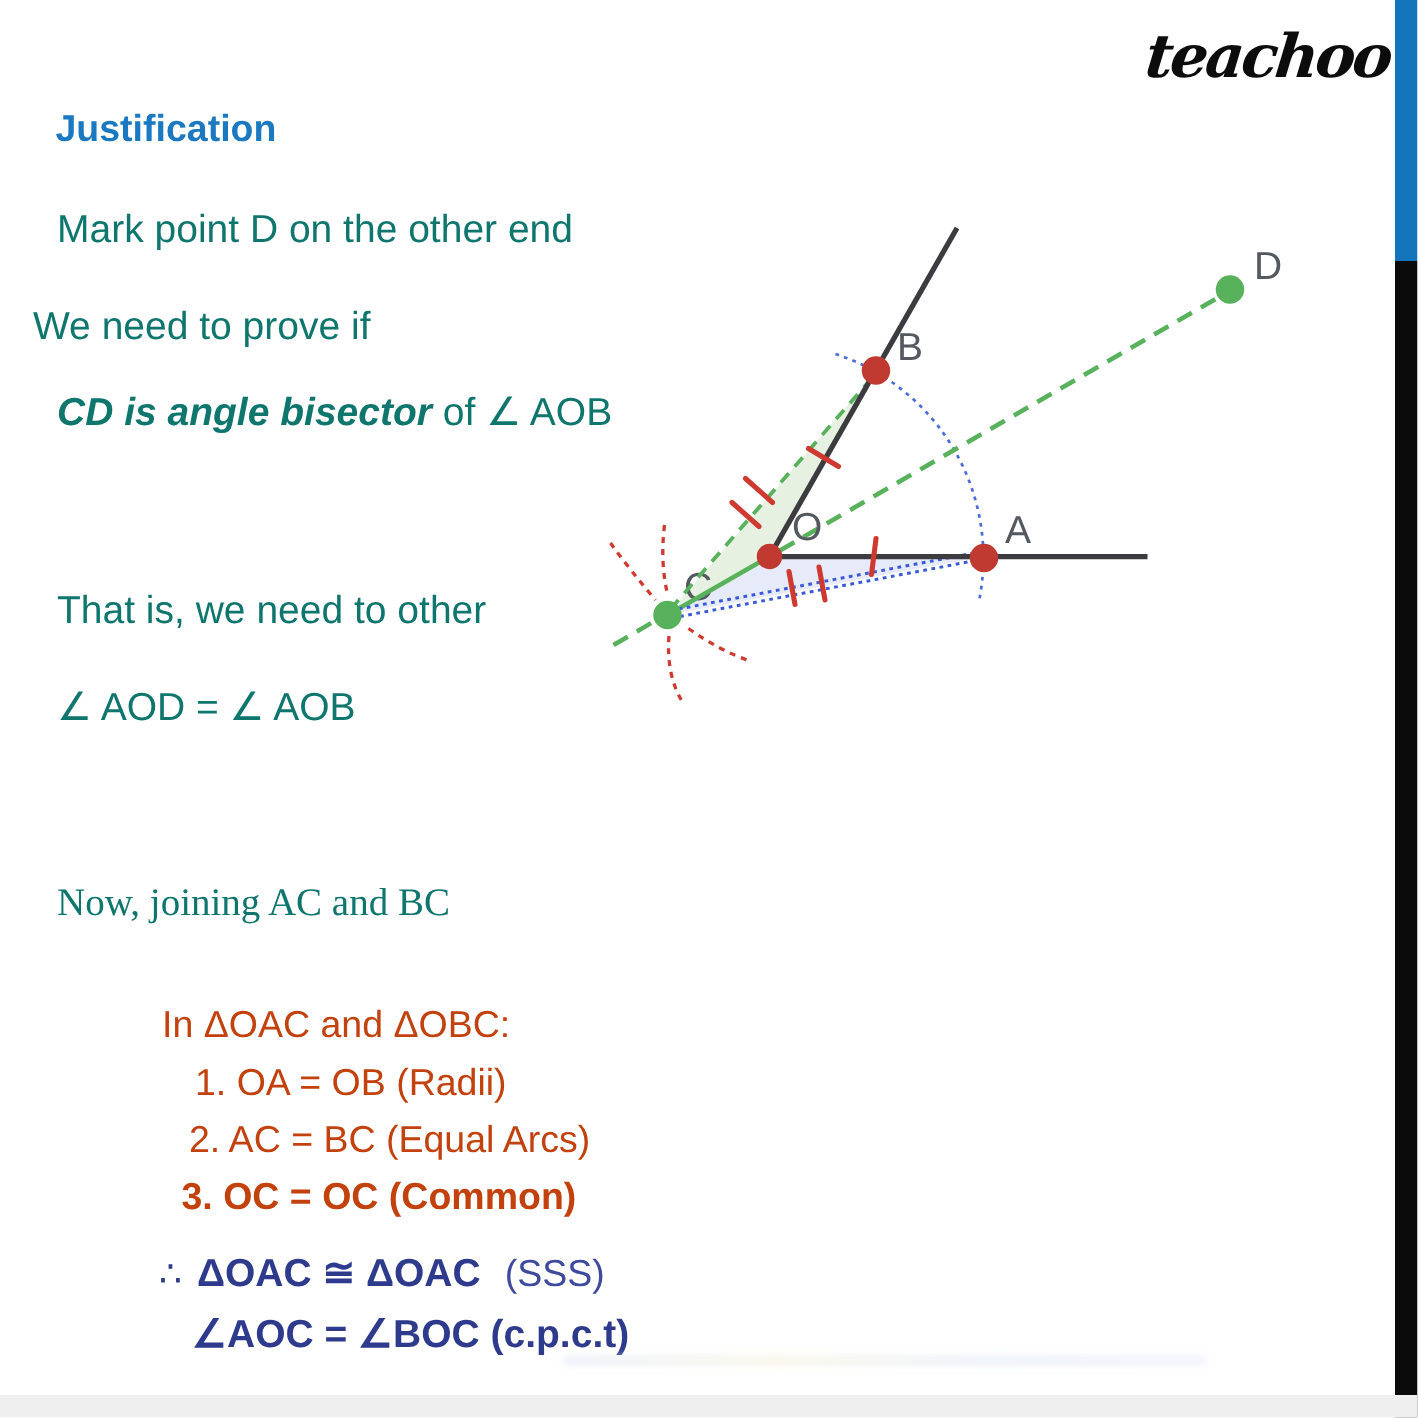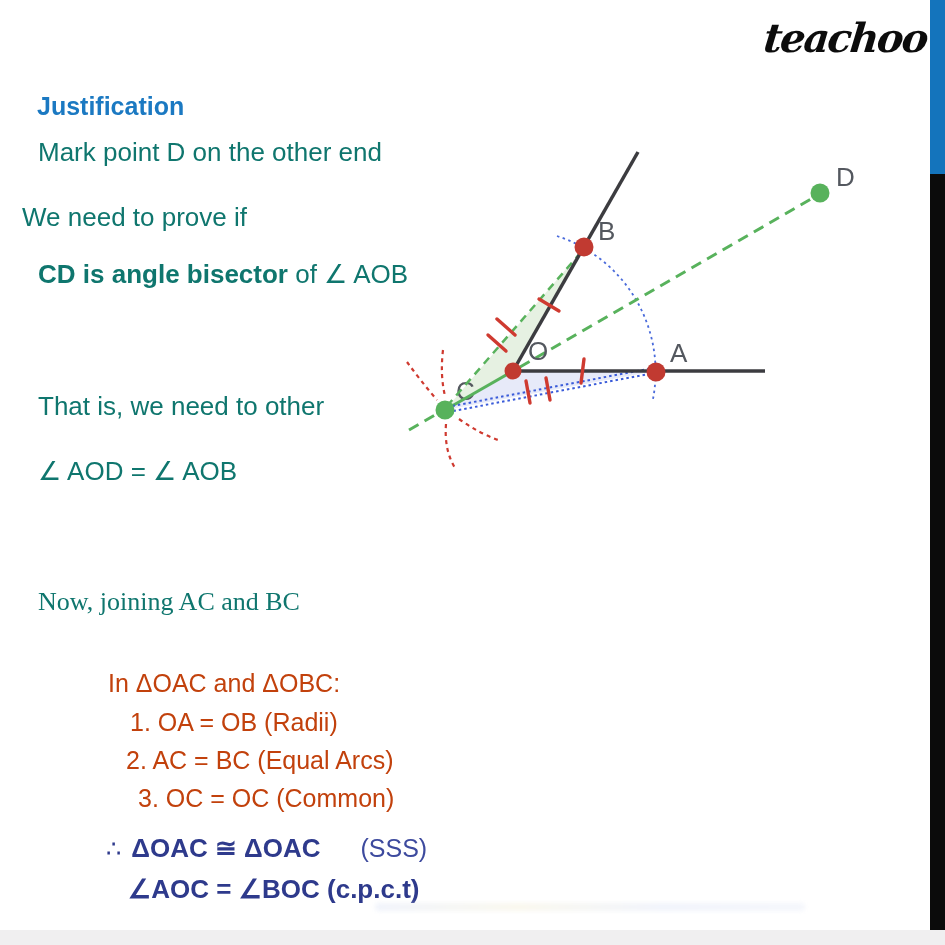--- a/index.html
+++ b/index.html
@@ -11,57 +11,57 @@
   }
   .abs{position:absolute;}
   .logo{
     font-family:"DejaVu Serif",serif;
     font-style:italic;font-weight:bold;
     font-size:40px;letter-spacing:-2px;color:#0c0c0c;
     transform:skewX(-6deg);
   }
   .heading{font-size:25px;font-weight:bold;color:#1b79c2;}
   .body-text{font-size:26px;color:#0f766e;white-space:nowrap;}
-  .body-text b{font-weight:bold;}
+  .body-text b{font-weight:bold;font-style:italic;}
   .proof-text{font-size:25px;color:#c2410c;white-space:nowrap;}
   .concl{font-size:26px;color:#2e3a8c;white-space:nowrap;}
   .concl .bold{font-weight:bold;}
-  .concl .reason{font-weight:normal;color:#3d4a9e;margin-left:40px;font-size:25px;}
+  .concl .reason{font-weight:normal;color:#3d4a9e;margin-left:16px;font-size:25px;}
   .concl .therefore{margin-right:10px;font-size:24px;}
   .bar-blue{left:930px;top:0;width:15px;height:174px;background:#1474bc;}
   .bar-black{left:930px;top:174px;width:15px;height:771px;background:#0b0b0b;}
   .bottom-strip{left:0;top:930px;width:945px;height:15px;background:#f0eff0;}
   .ghost-line{
     left:375px;top:903px;width:430px;height:8px;
     background:linear-gradient(90deg,#dfe6f7,#f3efd9,#dfe6f7,#e8ecf8);
     opacity:0.45;filter:blur(2px);border-radius:4px;
   }
   svg text{font-family:"Liberation Sans",sans-serif;}
 </style>
 </head>
 <body>
 
 <div class="abs logo" style="left:764px;top:14px;">teachoo</div>
 
 <div class="abs bar-blue"></div>
 <div class="abs bar-black"></div>
 
-<div class="abs heading" style="left:37px;top:72px;margin-top:20px;">Justification</div>
+<div class="abs heading" style="left:37px;top:72px;">Justification</div>
 
 <div class="abs body-text" style="left:38px;top:137px;">Mark point D on the other end</div>
 <div class="abs body-text" style="left:22px;top:202px;text-align:right;">We need to prove if</div>
 <div class="abs body-text" style="left:38px;top:259px;"><b>CD is angle bisector</b><span> of ∠ AOB</span></div>
 <div class="abs body-text" style="left:38px;top:391px;">That is, we need to other</div>
 <div class="abs body-text" style="left:38px;top:456px;">∠ AOD = ∠ AOB</div>
 <div class="abs body-text" style="left:38px;top:587px;font-family:Liberation Serif, serif;">Now, joining AC and BC</div>
 
 <div class="abs proof-text" style="left:108px;top:669px;">In ΔOAC and ΔOBC:</div>
 <div class="abs proof-text" style="left:130px;top:708px;">1. OA = OB (Radii)</div>
 <div class="abs proof-text" style="left:126px;top:746px;">2. AC = BC (Equal Arcs)</div>
-<div class="abs proof-text" style="left:138px;top:784px;">3. OC = OC (Common)</div>
+<div class="abs proof-text" style="left:121px;top:784px;font-weight:bold;">3. OC = OC (Common)</div>
 
 <div class="abs concl" style="left:106px;top:833px;"><span class="therefore">∴</span><span class="bold">ΔOAC ≅ ΔOAC</span><span class="reason">(SSS)</span></div>
 <div class="abs concl bold" style="left:128px;top:874px;font-weight:bold;">∠AOC = ∠BOC (c.p.c.t)</div>
 
 <svg class="abs" style="left:380px;top:130px;" width="500" height="390" viewBox="380 130 500 390">
 
   <polygon points="513,371 585,247 445,410" fill="#e3f0df" opacity="0.9"></polygon>
   <polygon points="513,371 656,371 445,410" fill="#e4e8f8" opacity="0.9"></polygon>
 
   <path d="M 557,236 A 143,143 0 0 1 653,399" fill="none" stroke="#4a6bdb" stroke-width="1.8" stroke-dasharray="2.5 3.5"></path>

